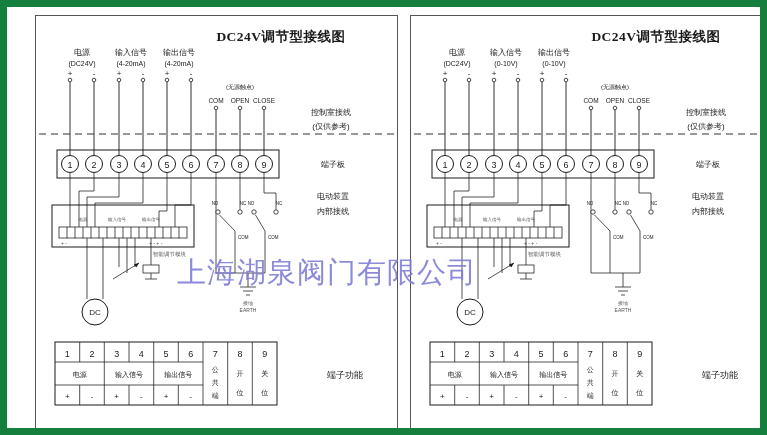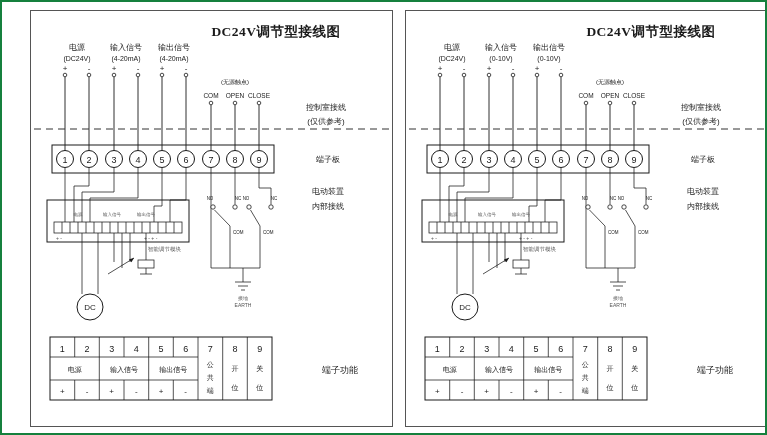--- a/index.html
+++ b/index.html
@@ -1,17 +1,17 @@
 <!DOCTYPE html>
 <html><head>
 <meta charset="utf-8">
 <style>
   html,body{margin:0;padding:0;background:#fff;}
   .stage{position:relative;width:767px;height:435px;background:#fff;overflow:hidden;
-         font-family:"Liberation Sans",sans-serif;border:2px solid #15803d;box-sizing:border-box;}
+         font-family:"Liberation Sans",sans-serif;border:7px solid #15803d;box-sizing:border-box;}
   .panel{position:absolute;top:8px;width:363px;height:417px;}
   .panel svg{display:block;width:363px;height:417px;}
   text{font-family:"Liberation Sans",sans-serif;fill:#1a1a1a;}
   .m{text-anchor:middle}.f9{font-size:9px}.f8{font-size:8px}
   .f7{font-size:7px}.f65{font-size:6.5px}.f6{font-size:6px}.f55{font-size:5.5px}
   .f5{font-size:5px}.f45{font-size:4.5px}
   .gray{fill:#555}
   .title{font-size:13.5px;font-weight:bold;font-family:"Liberation Serif",serif;letter-spacing:0.5px}
   .ln{fill:none;stroke:#1a1a1a;stroke-width:0.9}
   .ln2{fill:none;stroke:#1a1a1a;stroke-width:0.75}
@@ -333,14 +333,15 @@
         <text class="f7 m" x="180.3" y="383">端</text>
         <text class="f7 m" x="205" y="361">开</text>
         <text class="f7 m" x="205" y="380">位</text>
         <text class="f7 m" x="229.7" y="361">关</text>
         <text class="f7 m" x="229.7" y="380">位</text>
       </g>
       <text class="f9 m" x="310" y="363">端子功能</text>
     </svg>
   </div>
 
+  <div class="watermark">上海湖泉阀门有限公司</div>
 
 </div>
 
 </body></html>

